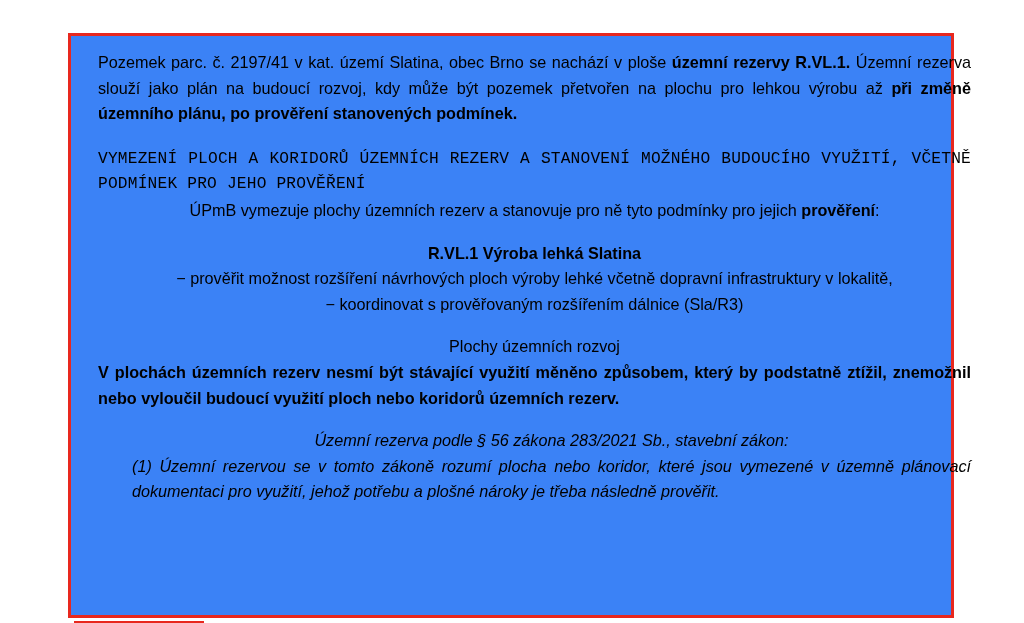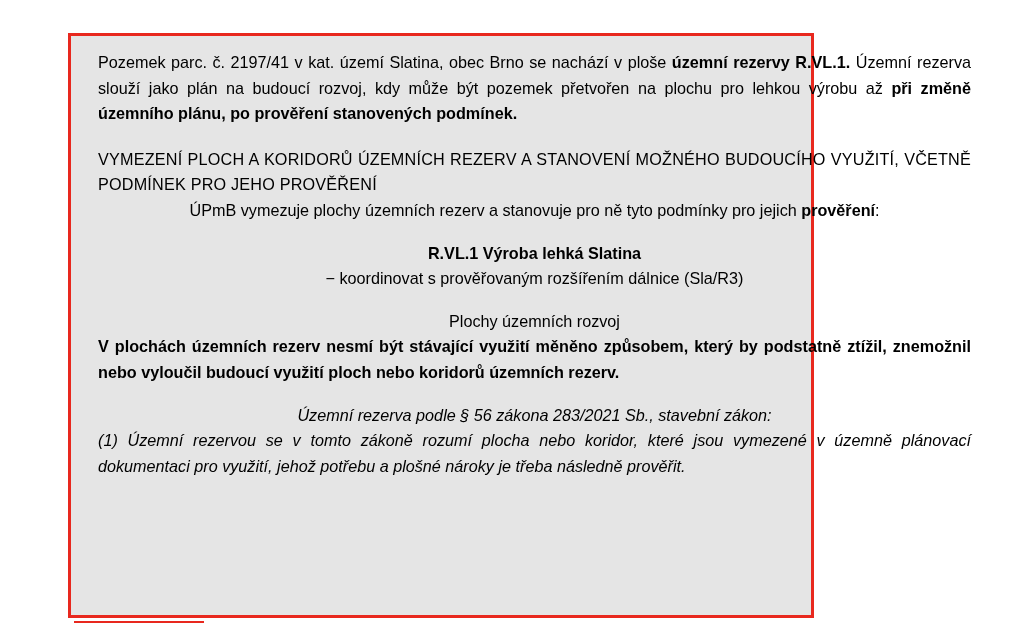--- a/index.html
+++ b/index.html
@@ -19,48 +19,49 @@
     position: absolute;
     left: 0; top: 0;
     width: 1024px;
     height: 623px;
     background: #ffffff;
   }
   .redbox {
     position: absolute;
     left: 68px;
     top: 33px;
-    width: 746px;
+    width: 886px;
     height: 585px;
     border: 3px solid #e8281e;
     box-sizing: border-box;
-    background: #e5e5e5;
+    background: #3b82f6;
   }
   .content {
     position: absolute;
     left: 27px;
     top: 14px;
     width: 873px;
   }
   p {
     margin: 0;
     font-size: 16.2px;
     line-height: 1.58;
     text-align: justify;
     text-justify: inter-word;
   }
   .just { text-align: justify; }
   .left { text-align: center; }
   .b { font-weight: bold; }
-  .i { font-style: italic; }
+  .i { font-style: italic; margin-left: 34px; }
   .gap-lg { height: 20px; }
   .gap-md { height: 17px; }
   .caps {
     text-align: justify;
     letter-spacing: 0.2px;
+    font-family: Liberation Mono, monospace;
   }
   .bottom-line {
     position: absolute;
     left: 74px;
     top: 621px;
     width: 130px;
     height: 2px;
     background: #e8281e;
   }
   .bottom-strip {
@@ -88,20 +89,21 @@
       <p class="caps">VYMEZENÍ PLOCH A KORIDORŮ ÚZEMNÍCH REZERV A STANOVENÍ MOŽNÉHO BUDOUCÍHO VYUŽITÍ, VČETNĚ PODMÍNEK PRO JEHO PROVĚŘENÍ</p>
 
       <p class="left">
         <span>ÚPmB vymezuje plochy územních rezerv a stanovuje pro ně tyto podmínky pro jejich </span><span class="b">prověření</span><span>:</span>
       </p>
 
       <div class="gap-md"></div>
 
       <p class="left b">R.VL.1 Výroba lehká Slatina</p>
 
+      <p class="left">− prověřit možnost rozšíření návrhových ploch výroby lehké včetně dopravní infrastruktury v lokalitě,</p>
 
       <p class="left">− koordinovat s prověřovaným rozšířením dálnice (Sla/R3)</p>
 
       <div class="gap-md"></div>
 
       <p class="left">Plochy územních rozvoj</p>
 
       <p class="just b">V plochách územních rezerv nesmí být stávající využití měněno způsobem, který by podstatně ztížil, znemožnil nebo vyloučil budoucí využití ploch nebo koridorů územních rezerv.</p>
 
       <div class="gap-md"></div>

